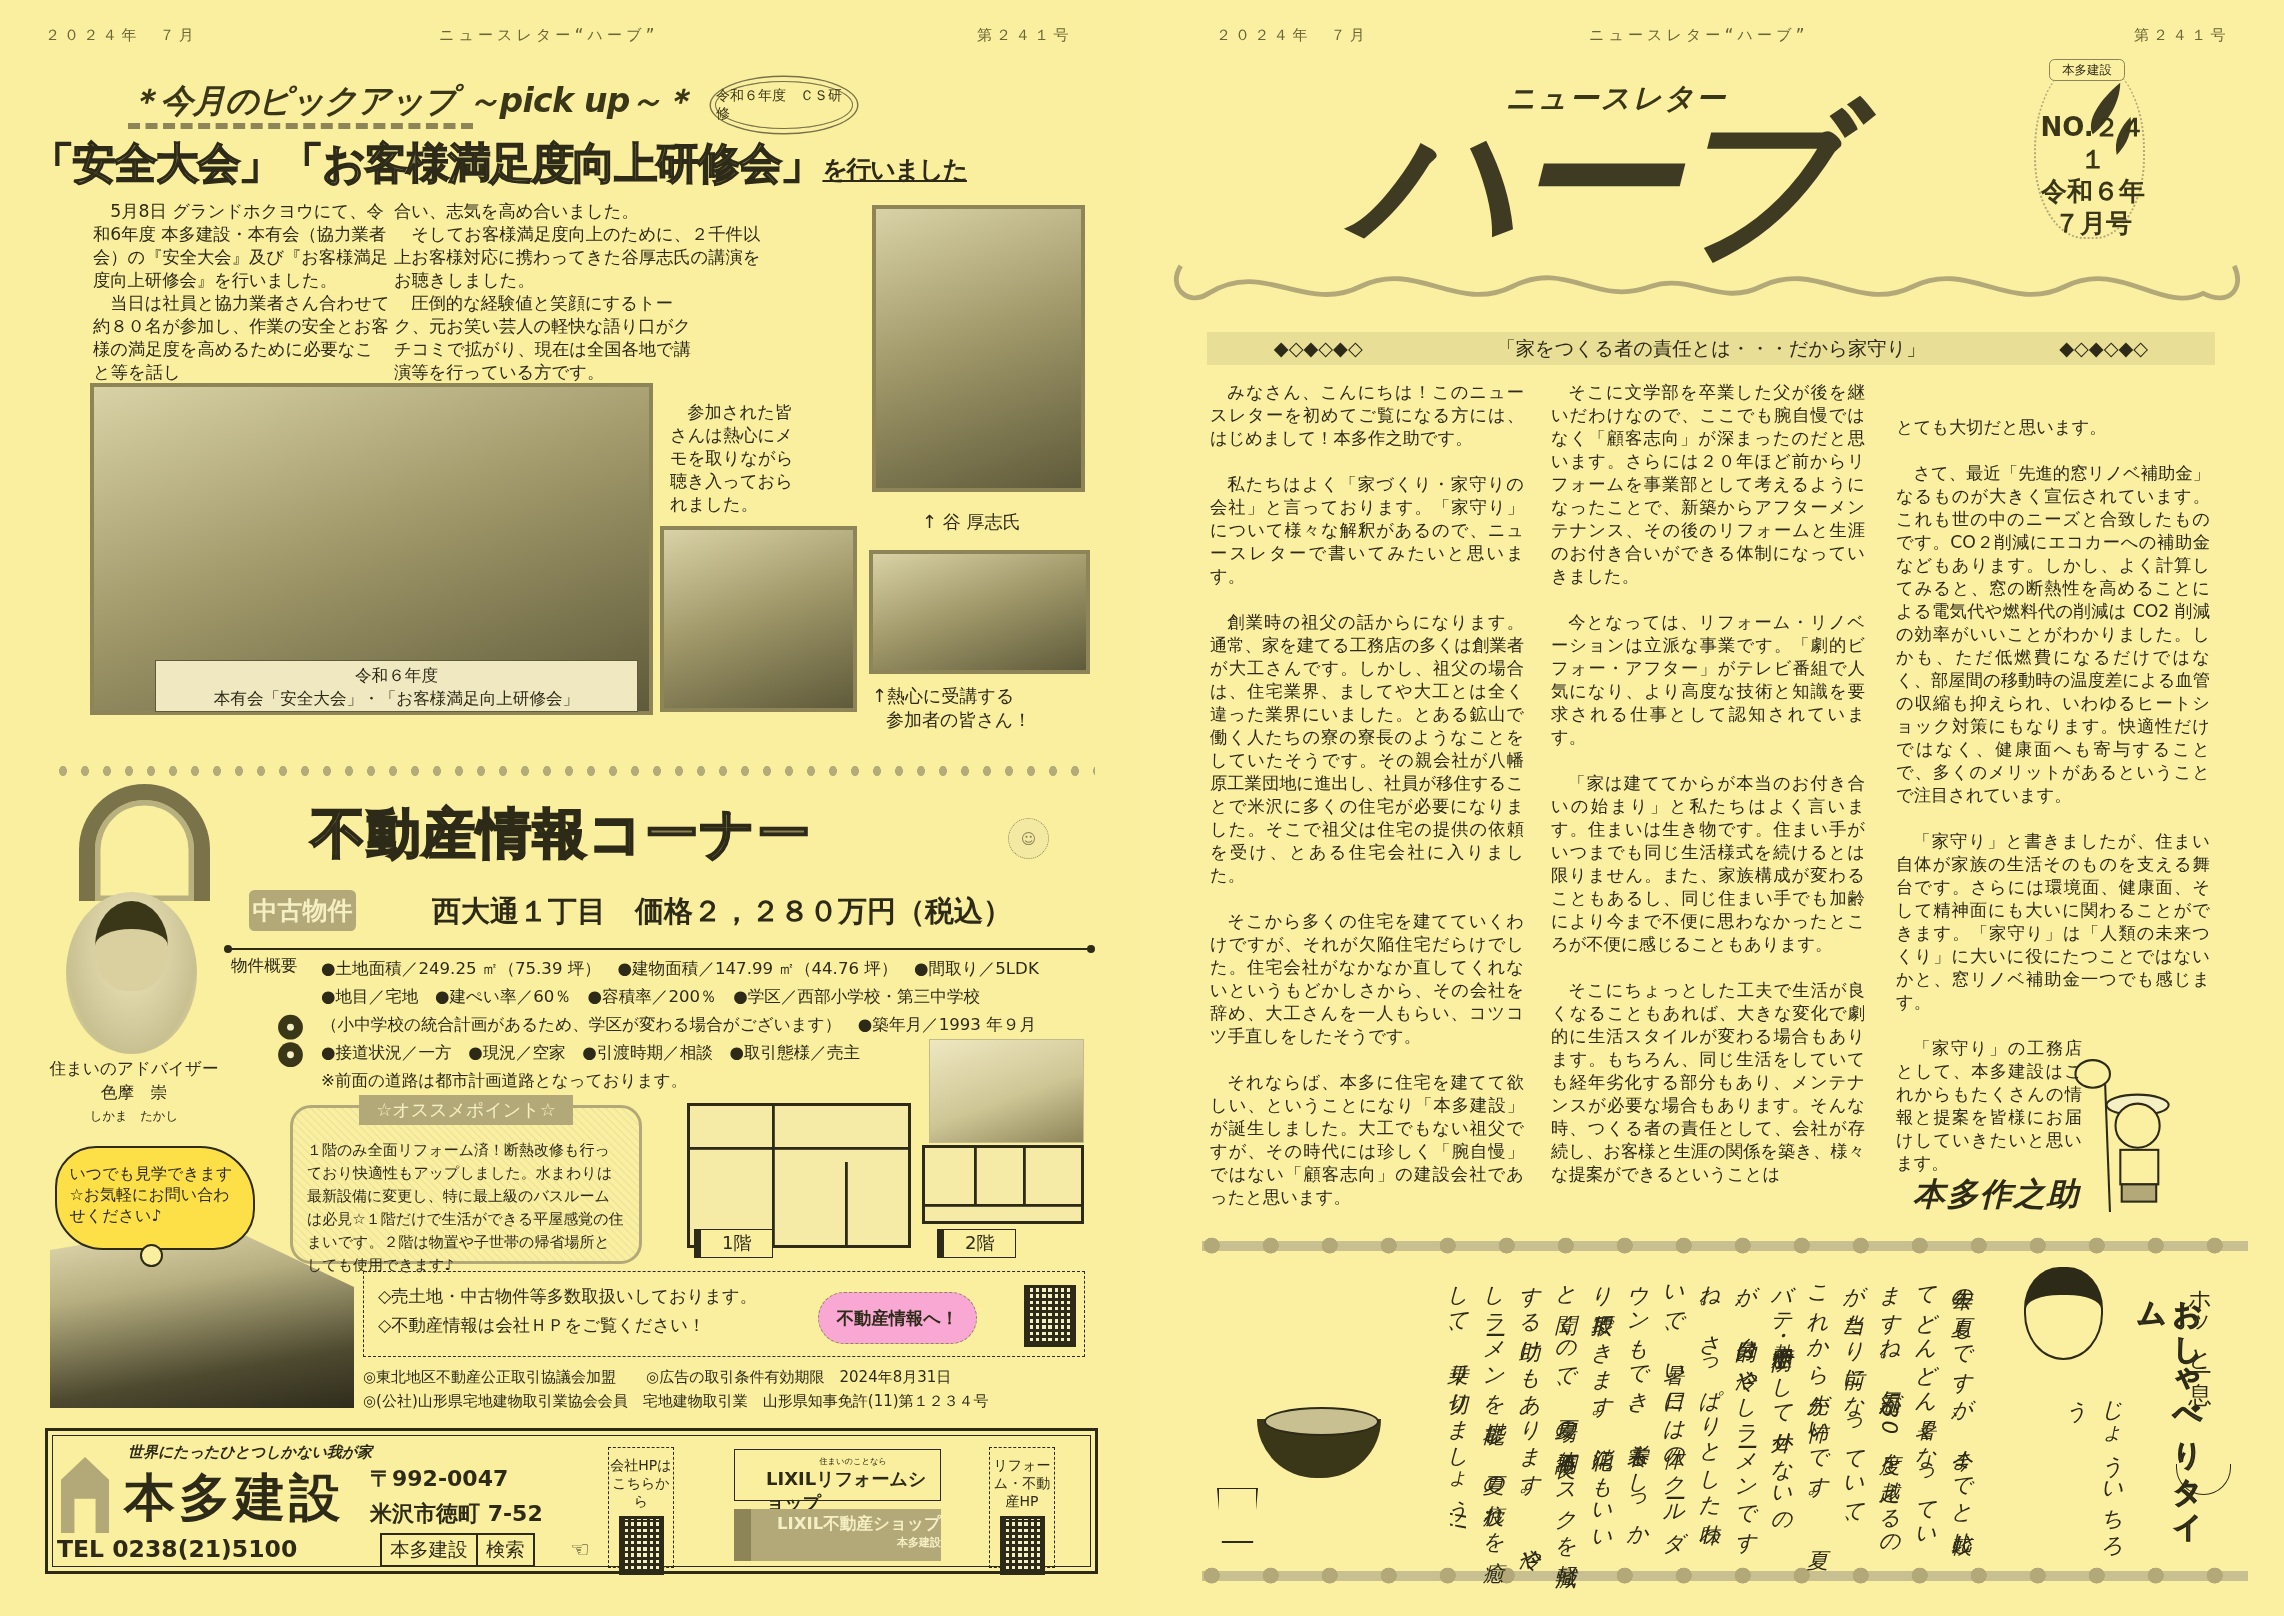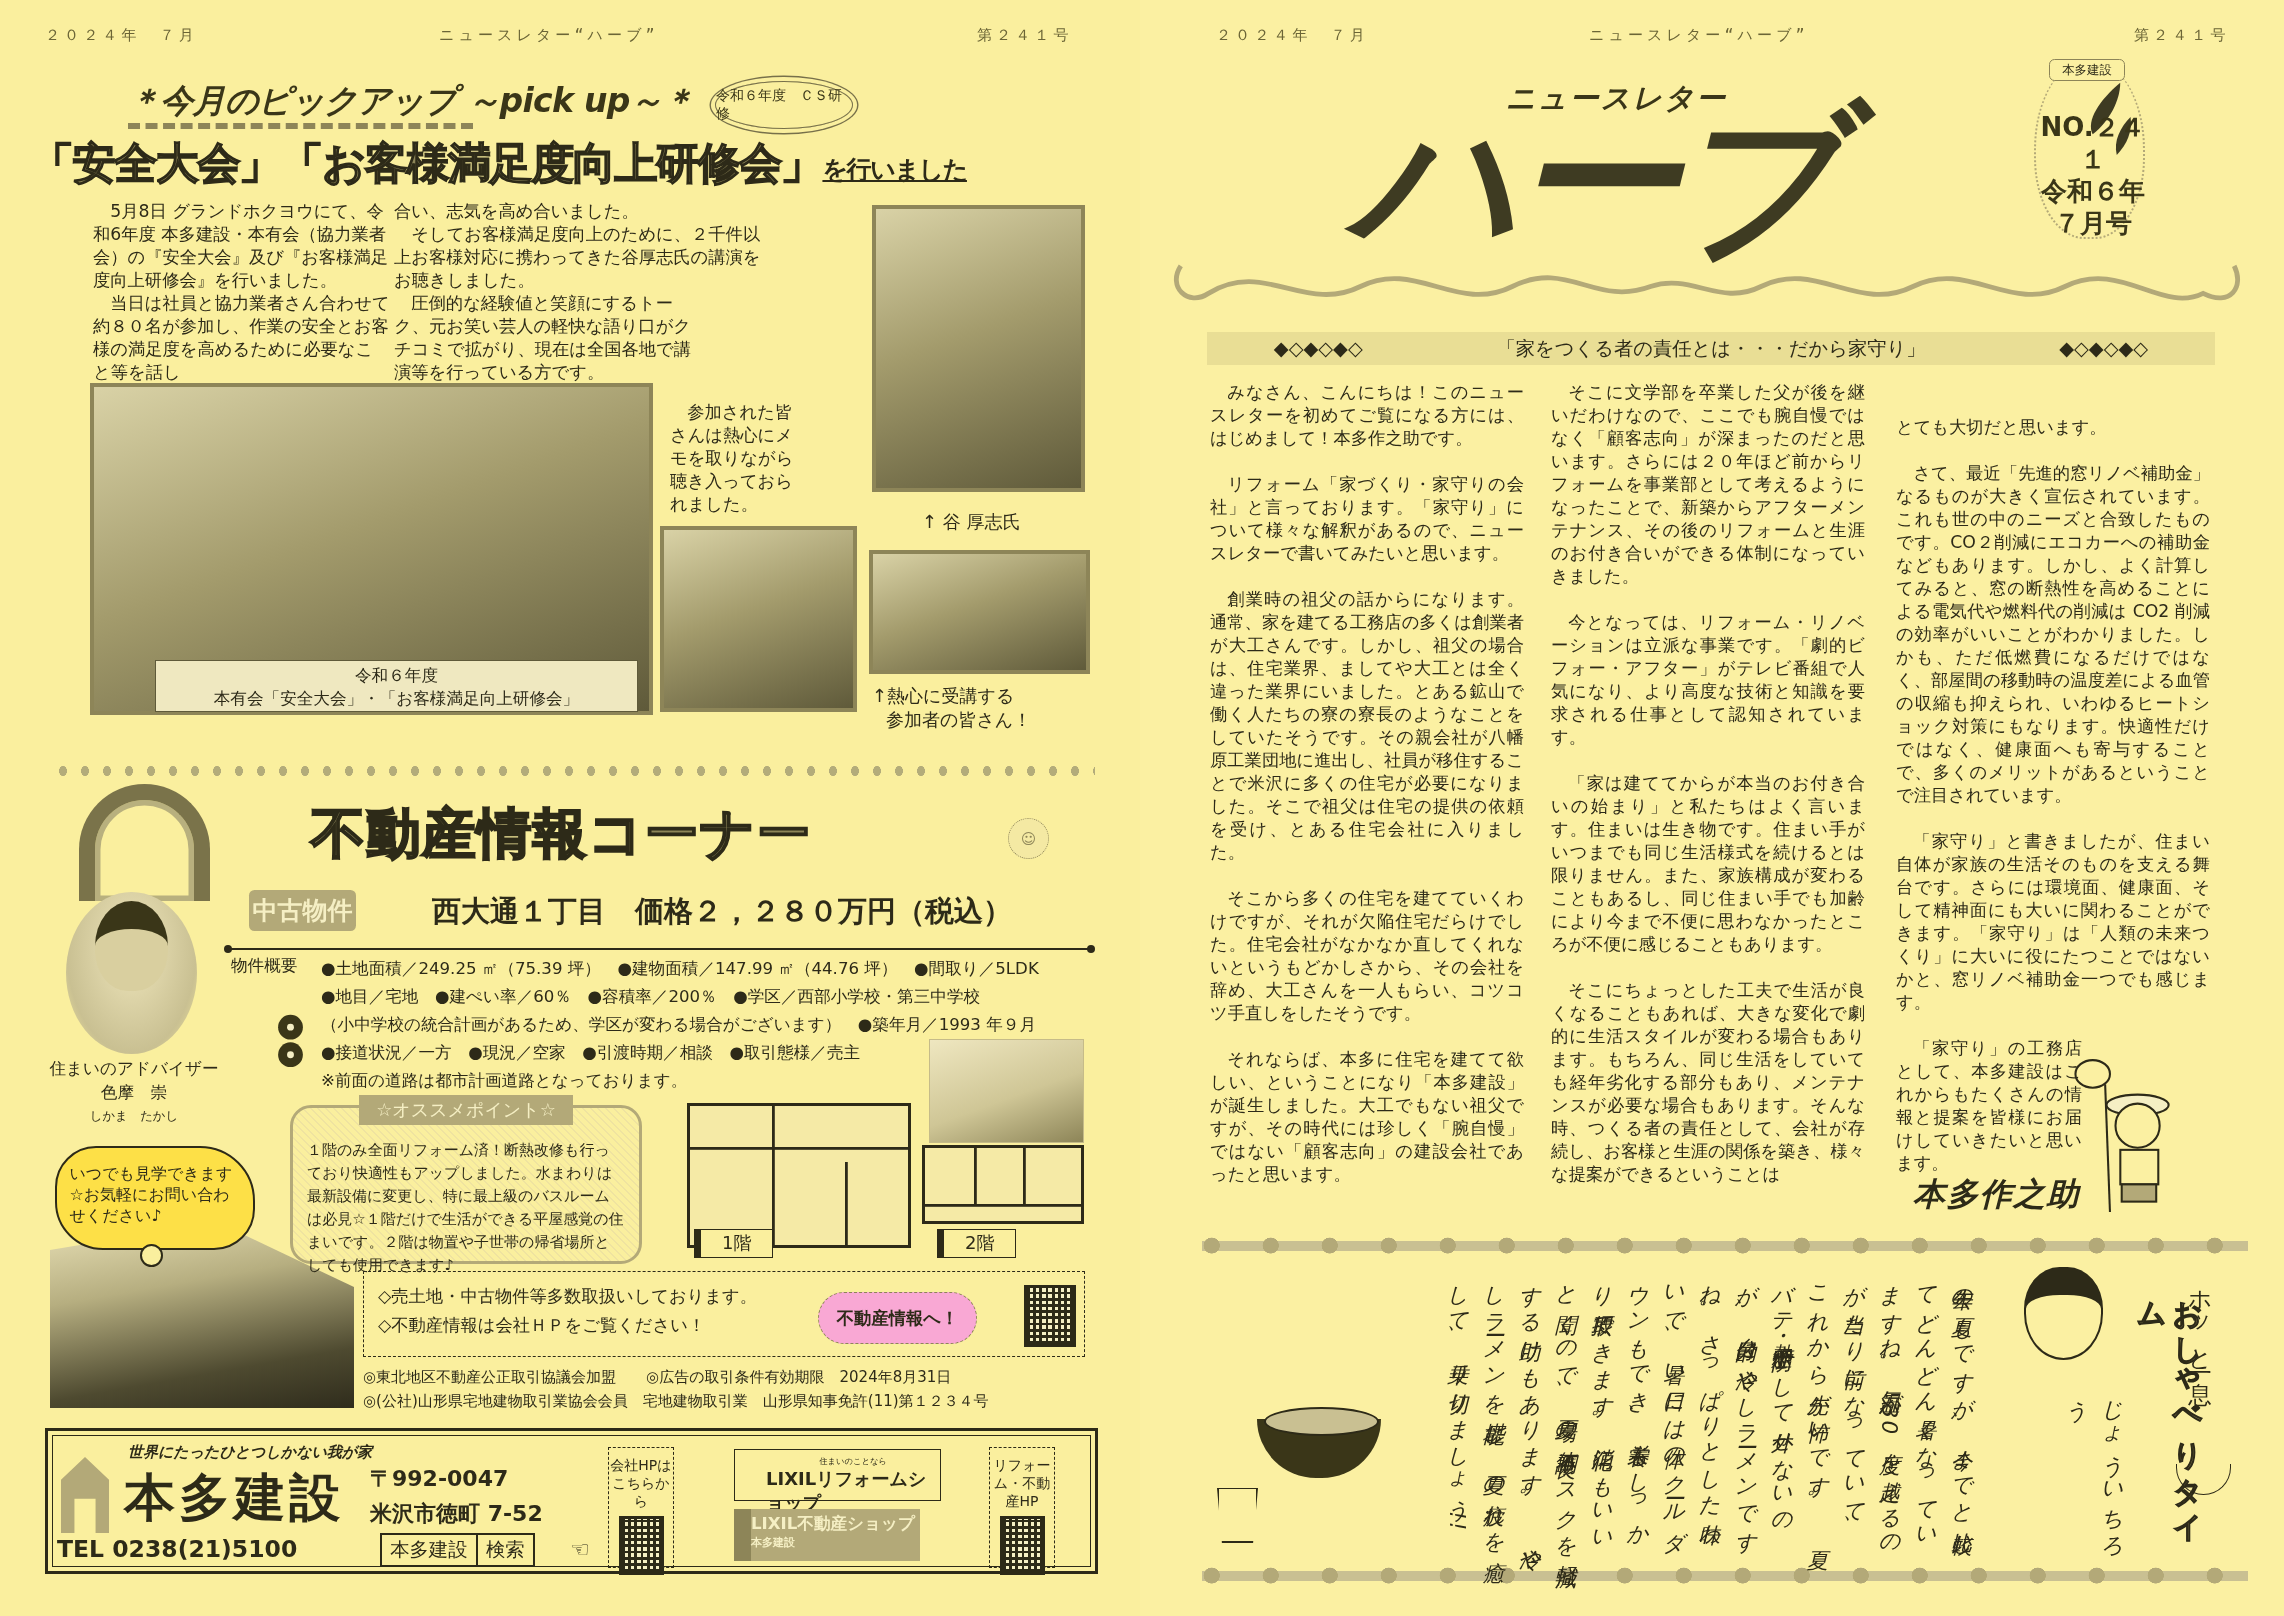--- a/index.html
+++ b/index.html
@@ -66,21 +66,21 @@
   .address { left: 370px; top: 1461px; font-size: 22px; font-weight: bold; line-height: 35px; }
   .search-box { left: 380px; top: 1533px; display:flex; border: 2.1px solid #2d2a18; font-size: 19.3px; }
   .search-box span { padding: 1.4px 8.3px; border-right: 2.1px solid #2d2a18; }
   .search-box span:last-child { border-right: none; }
   .hp-box { border: 1.4px dashed #2d2a18; text-align: center; font-size: 14px; line-height: 18px; padding-top: 8.3px; }
   .hp-box.a { left: 608px; top: 1447px; width: 66px; height: 121px; }
   .hp-box.b { left: 989px; top: 1447px; width: 66px; height: 121px; }
   .qr.ft { width: 45px; height: 59px; margin: 5.5px auto 0; }
   .lixil1 { left: 734px; top: 1449px; width: 207px; height: 52px; border: 1.4px solid #2d2a18; font-size: 18px; font-weight: bold; padding-left: 31px; padding-top: 5.5px; }
   .lixil1 small { display:block; font-size: 8.3px; font-weight: normal; text-align:center; }
-  .lixil2 { left: 734px; top: 1509px; width: 186px; height: 52px; background: #b3a978; color: #f5efc4; font-size: 16.6px; font-weight: bold; text-align:left; padding-top: 4.1px; border-left: 17.3px solid #8d8558; }
+  .lixil2 { left: 734px; top: 1509px; width: 207px; height: 52px; background: #b3a978; color: #f5efc4; font-size: 16.6px; font-weight: bold; text-align:right; padding-top: 4.1px; border-left: 17.3px solid #8d8558; }
   .lixil2 small { display:block; font-size: 11px; }
 
   
   .mast-small { left: 1506px; top: 79px; font-size: 29px; font-weight: bold; font-style: italic; color: #3a3618; letter-spacing: 2.1px; }
   .mast-big { left: 1350px; top: 97px; font-family: "DejaVu Serif", serif; font-size: 166px; font-weight: bold; font-style: italic; color: #3e3b22; letter-spacing: -7px; line-height: 166px; }
   .wreath { left: 2034px; top: 59px; width: 111px; height: 180px; border: 2.1px dotted #b3a978; border-radius: 50% 50% 45% 45%; border-top: none; }
   .wreath-ribbon { left: 2049px; top: 59px; width: 76px; height: 22px; border: 1.4px solid #8d8558; border-radius: 5.5px; background:#fbf0a2; font-size: 12.4px; text-align:center; line-height: 19.3px; }
   .issue { left: 2031px; top: 111px; width: 124px; text-align: center; font-size: 26px; font-weight: bold; line-height: 32px; color: #3a3618; }
   .ornament { left: 1167px; top: 259px; width: 1081px; height: 55px; }
   .theme-bar { left: 1207px; top: 332px; width: 1008px; height: 33px; background: #e9de95; font-size: 19.3px; display: flex; align-items: center; justify-content: space-around; }
@@ -258,21 +258,21 @@
 </svg>
 
 <div class="abs theme-bar">
   <span>◆◇◆◇◆◇</span>
   <span>「家をつくる者の責任とは・・・だから家守り」</span>
   <span>◆◇◆◇◆◇</span>
 </div>
 
 <div class="col col1">
   <p>みなさん、こんにちは！このニュースレターを初めてご覧になる方には、はじめまして！本多作之助です。</p>
-  <p>リフォーム「家づくり・家守りの会社」と言っております。「家守り」について様々な解釈があるので、ニュースレターで書いてみたいと思います。</p>
+  <p>私たちはよく「家づくり・家守りの会社」と言っております。「家守り」について様々な解釈があるので、ニュースレターで書いてみたいと思います。</p>
   <p>創業時の祖父の話からになります。通常、家を建てる工務店の多くは創業者が大工さんです。しかし、祖父の場合は、住宅業界、ましてや大工とは全く違った業界にいました。とある鉱山で働く人たちの寮の寮長のようなことをしていたそうです。その親会社が八幡原工業団地に進出し、社員が移住することで米沢に多くの住宅が必要になりました。そこで祖父は住宅の提供の依頼を受け、とある住宅会社に入りました。</p>
   <p>そこから多くの住宅を建てていくわけですが、それが欠陥住宅だらけでした。住宅会社がなかなか直してくれないというもどかしさから、その会社を辞め、大工さんを一人もらい、コツコツ手直しをしたそうです。</p>
   <p>それならば、本多に住宅を建てて欲しい、ということになり「本多建設」が誕生しました。大工でもない祖父ですが、その時代には珍しく「腕自慢」ではない「顧客志向」の建設会社であったと思います。</p>
 </div>
 <div class="col col2">
   <p>そこに文学部を卒業した父が後を継いだわけなので、ここでも腕自慢ではなく「顧客志向」が深まったのだと思います。さらには２０年ほど前からリフォームを事業部として考えるようになったことで、新築からアフターメンテナンス、その後のリフォームと生涯のお付き合いができる体制になっていきました。</p>
   <p>今となっては、リフォーム・リノベーションは立派な事業です。「劇的ビフォー・アフター」がテレビ番組で人気になり、より高度な技術と知識を要求される仕事として認知されています。</p>
   <p>「家は建ててからが本当のお付き合いの始まり」と私たちはよく言います。住まいは生き物です。住まい手がいつまでも同じ生活様式を続けるとは限りません。また、家族構成が変わることもあるし、同じ住まい手でも加齢により今まで不便に思わなかったところが不便に感じることもあります。</p>
   <p>そこにちょっとした工夫で生活が良くなることもあれば、大きな変化で劇的に生活スタイルが変わる場合もあります。もちろん、同じ生活をしていても経年劣化する部分もあり、メンテナンスが必要な場合もあります。そんな時、つくる者の責任として、会社が存続し、お客様と生涯の関係を築き、様々な提案ができるということは</p>
 </div>

